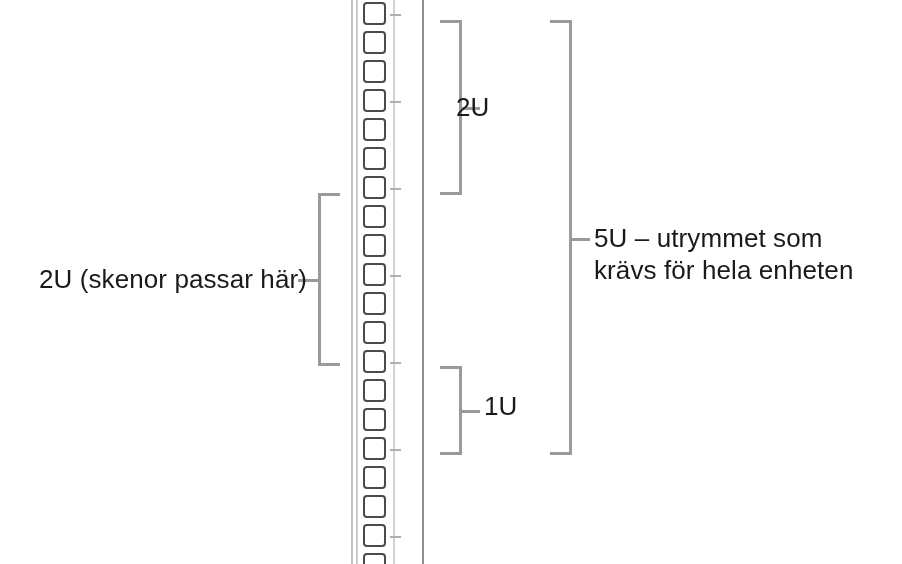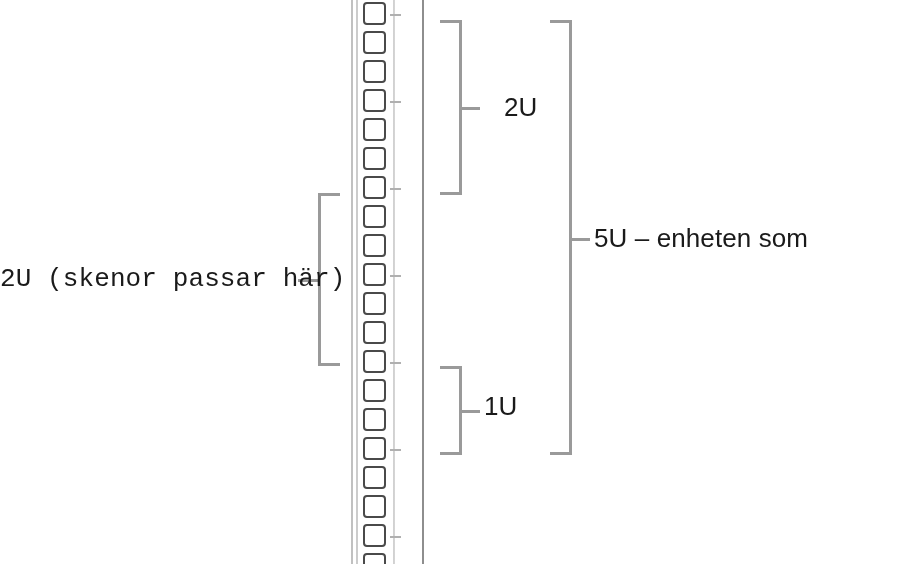--- a/index.html
+++ b/index.html
@@ -137,27 +137,27 @@
         <div class="u-tick" style="top: 368px;"></div>
         <div class="u-tick" style="top: 455px;"></div>
         <div class="u-tick" style="top: 542px;"></div>
       </div>
   </div>
 
   <div class="guide-line"></div>
 
   <div class="bracket open-left" style="left:440px; top:20px; width:22px; height:175px;"></div>
   <div class="tick" style="left:462px; top:107px; width:18px;"></div>
-  <div class="label" style="left:504px; top:91px;">2U</div>
+  <div class="label" style="left:456px; top:91px;">2U</div>
 
   <div class="bracket open-right" style="left:318px; top:193px; width:22px; height:173px;"></div>
   <div class="tick" style="left:298px; top:279px; width:22px;"></div>
-  <div class="label right-align" style="left:0px; top:263px; width:294px;font-family:Liberation Mono, monospace;">2U (skenor passar här)</div>
+  <div class="label right-align" style="left:13px; top:263px; width:294px;">2U (skenor passar här)</div>
 
   <div class="bracket open-left" style="left:440px; top:366px; width:22px; height:89px;"></div>
   <div class="tick" style="left:462px; top:410px; width:18px;"></div>
   <div class="label" style="left:484px; top:390px;">1U</div>
 
   <div class="bracket open-left" style="left:550px; top:20px; width:22px; height:435px;"></div>
   <div class="tick" style="left:572px; top:238px; width:18px;"></div>
-  <div class="label" style="left:594px; top:222px;"><span>5U – enheten som</span><br></div>
+  <div class="label" style="left:594px; top:222px;"><span>5U – utrymmet som</span><br><span>krävs för hela enheten</span></div>
 
 </div>
 
 </body></html>

